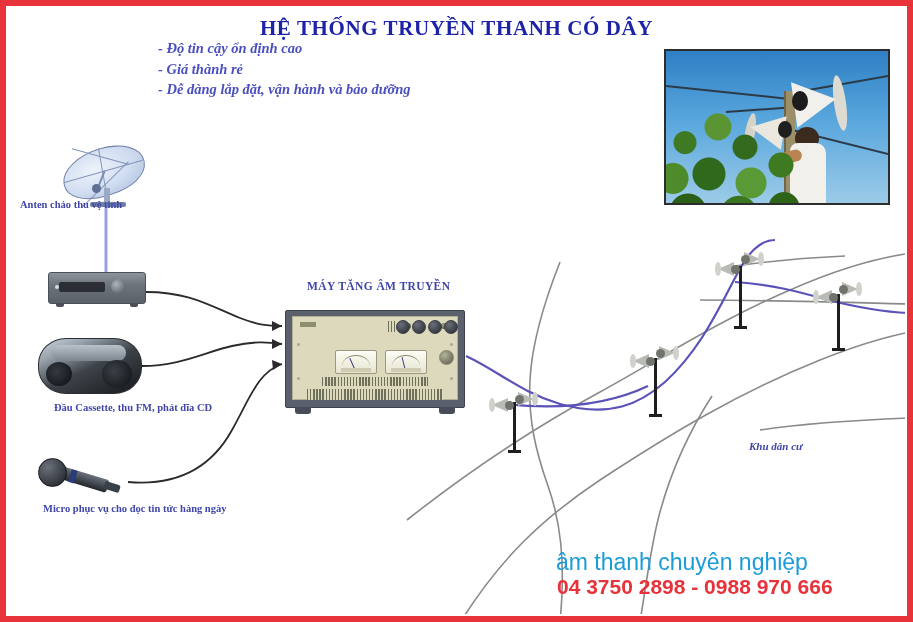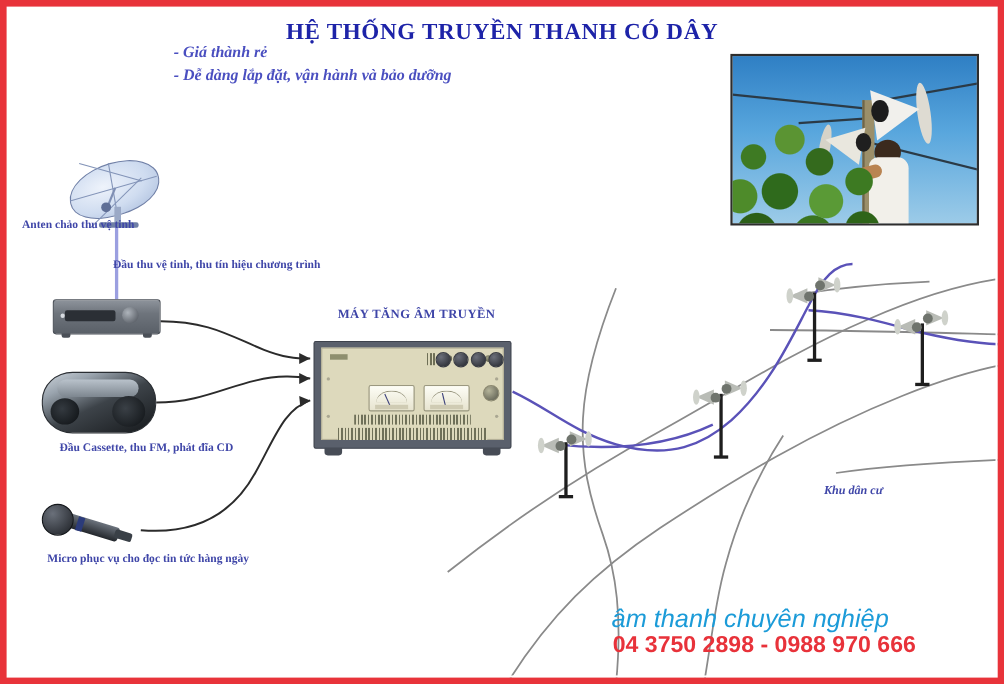--- a/index.html
+++ b/index.html
@@ -142,21 +142,21 @@
   
   #wm{
     position:absolute;left:470px;top:505px;width:420px;height:44px;
     font-family:"Liberation Serif",serif;font-size:34px;color:#cfcfcf;
     letter-spacing:2px;white-space:nowrap;
   }
   #wm .at{font-size:40px;}
   #tag{
     position:absolute;left:556px;top:549px;width:340px;
     font-family:"Liberation Sans",sans-serif;font-size:23px;color:#1b9bd8;
-    text-align:left;white-space:nowrap;font-style:italic;
+    text-align:left;white-space:nowrap;
   }
   #phone{
     position:absolute;left:557px;top:575px;width:340px;
     font-family:"Liberation Sans",sans-serif;font-size:21px;font-weight:bold;
     color:#e8323a;text-align:left;white-space:nowrap;
   }
 </style>
 </head>
 <body>
 
@@ -252,21 +252,20 @@
   </div>
   <div class="dlabel" style="left:20px;top:199px;">Anten chảo thu vệ tinh</div>
 
   <div id="receiver">
     <div class="led"></div>
     <div class="disp"></div>
     <div class="knob"></div>
     <div class="foot" style="left:7px;"></div>
     <div class="foot" style="right:7px;"></div>
   </div>
-  <div class="dlabel center" style="left:72px;top:236px;width:250px;">Đầu thu vệ tinh, thu tín hiệu chương trình</div>
 
   <div id="boombox">
     <div id="bb-body"></div>
     <div id="bb-top"></div>
     <div id="bb-spk2"></div>
     <div id="bb-spk"></div>
   </div>
   <div class="dlabel" style="left:54px;top:402px;">Đầu Cassette, thu FM, phát đĩa CD</div>
 
   <div id="mic">
@@ -311,20 +310,21 @@
       <div class="scrw" style="right:4px;top:60px;"></div>
     </div>
     <div class="foot" style="left:10px;"></div>
     <div class="foot" style="right:10px;"></div>
   </div>
 
   <div class="dlabel" style="left:749px;top:440px;font-size:11px;font-style:italic;">Khu dân cư</div>
 
   <div id="title">HỆ THỐNG TRUYỀN THANH CÓ DÂY</div>
   <div id="bullets">
+    <div>- Độ tin cậy ổn định cao</div>
     <div>- Giá thành rẻ</div>
     <div>- Dễ dàng lắp đặt, vận hành và bảo dưỡng</div>
   </div>
 
   <div id="photo">
     <div class="sky"></div>
     <div class="wire" style="left:0;top:34px;width:140px;transform:rotate(6deg);"></div>
     <div class="wire" style="left:120px;top:42px;width:120px;transform:rotate(-10deg);"></div>
     <div class="wire" style="left:110px;top:74px;width:130px;transform:rotate(14deg);"></div>
     <div class="wire" style="left:60px;top:60px;width:70px;transform:rotate(-4deg);"></div>

